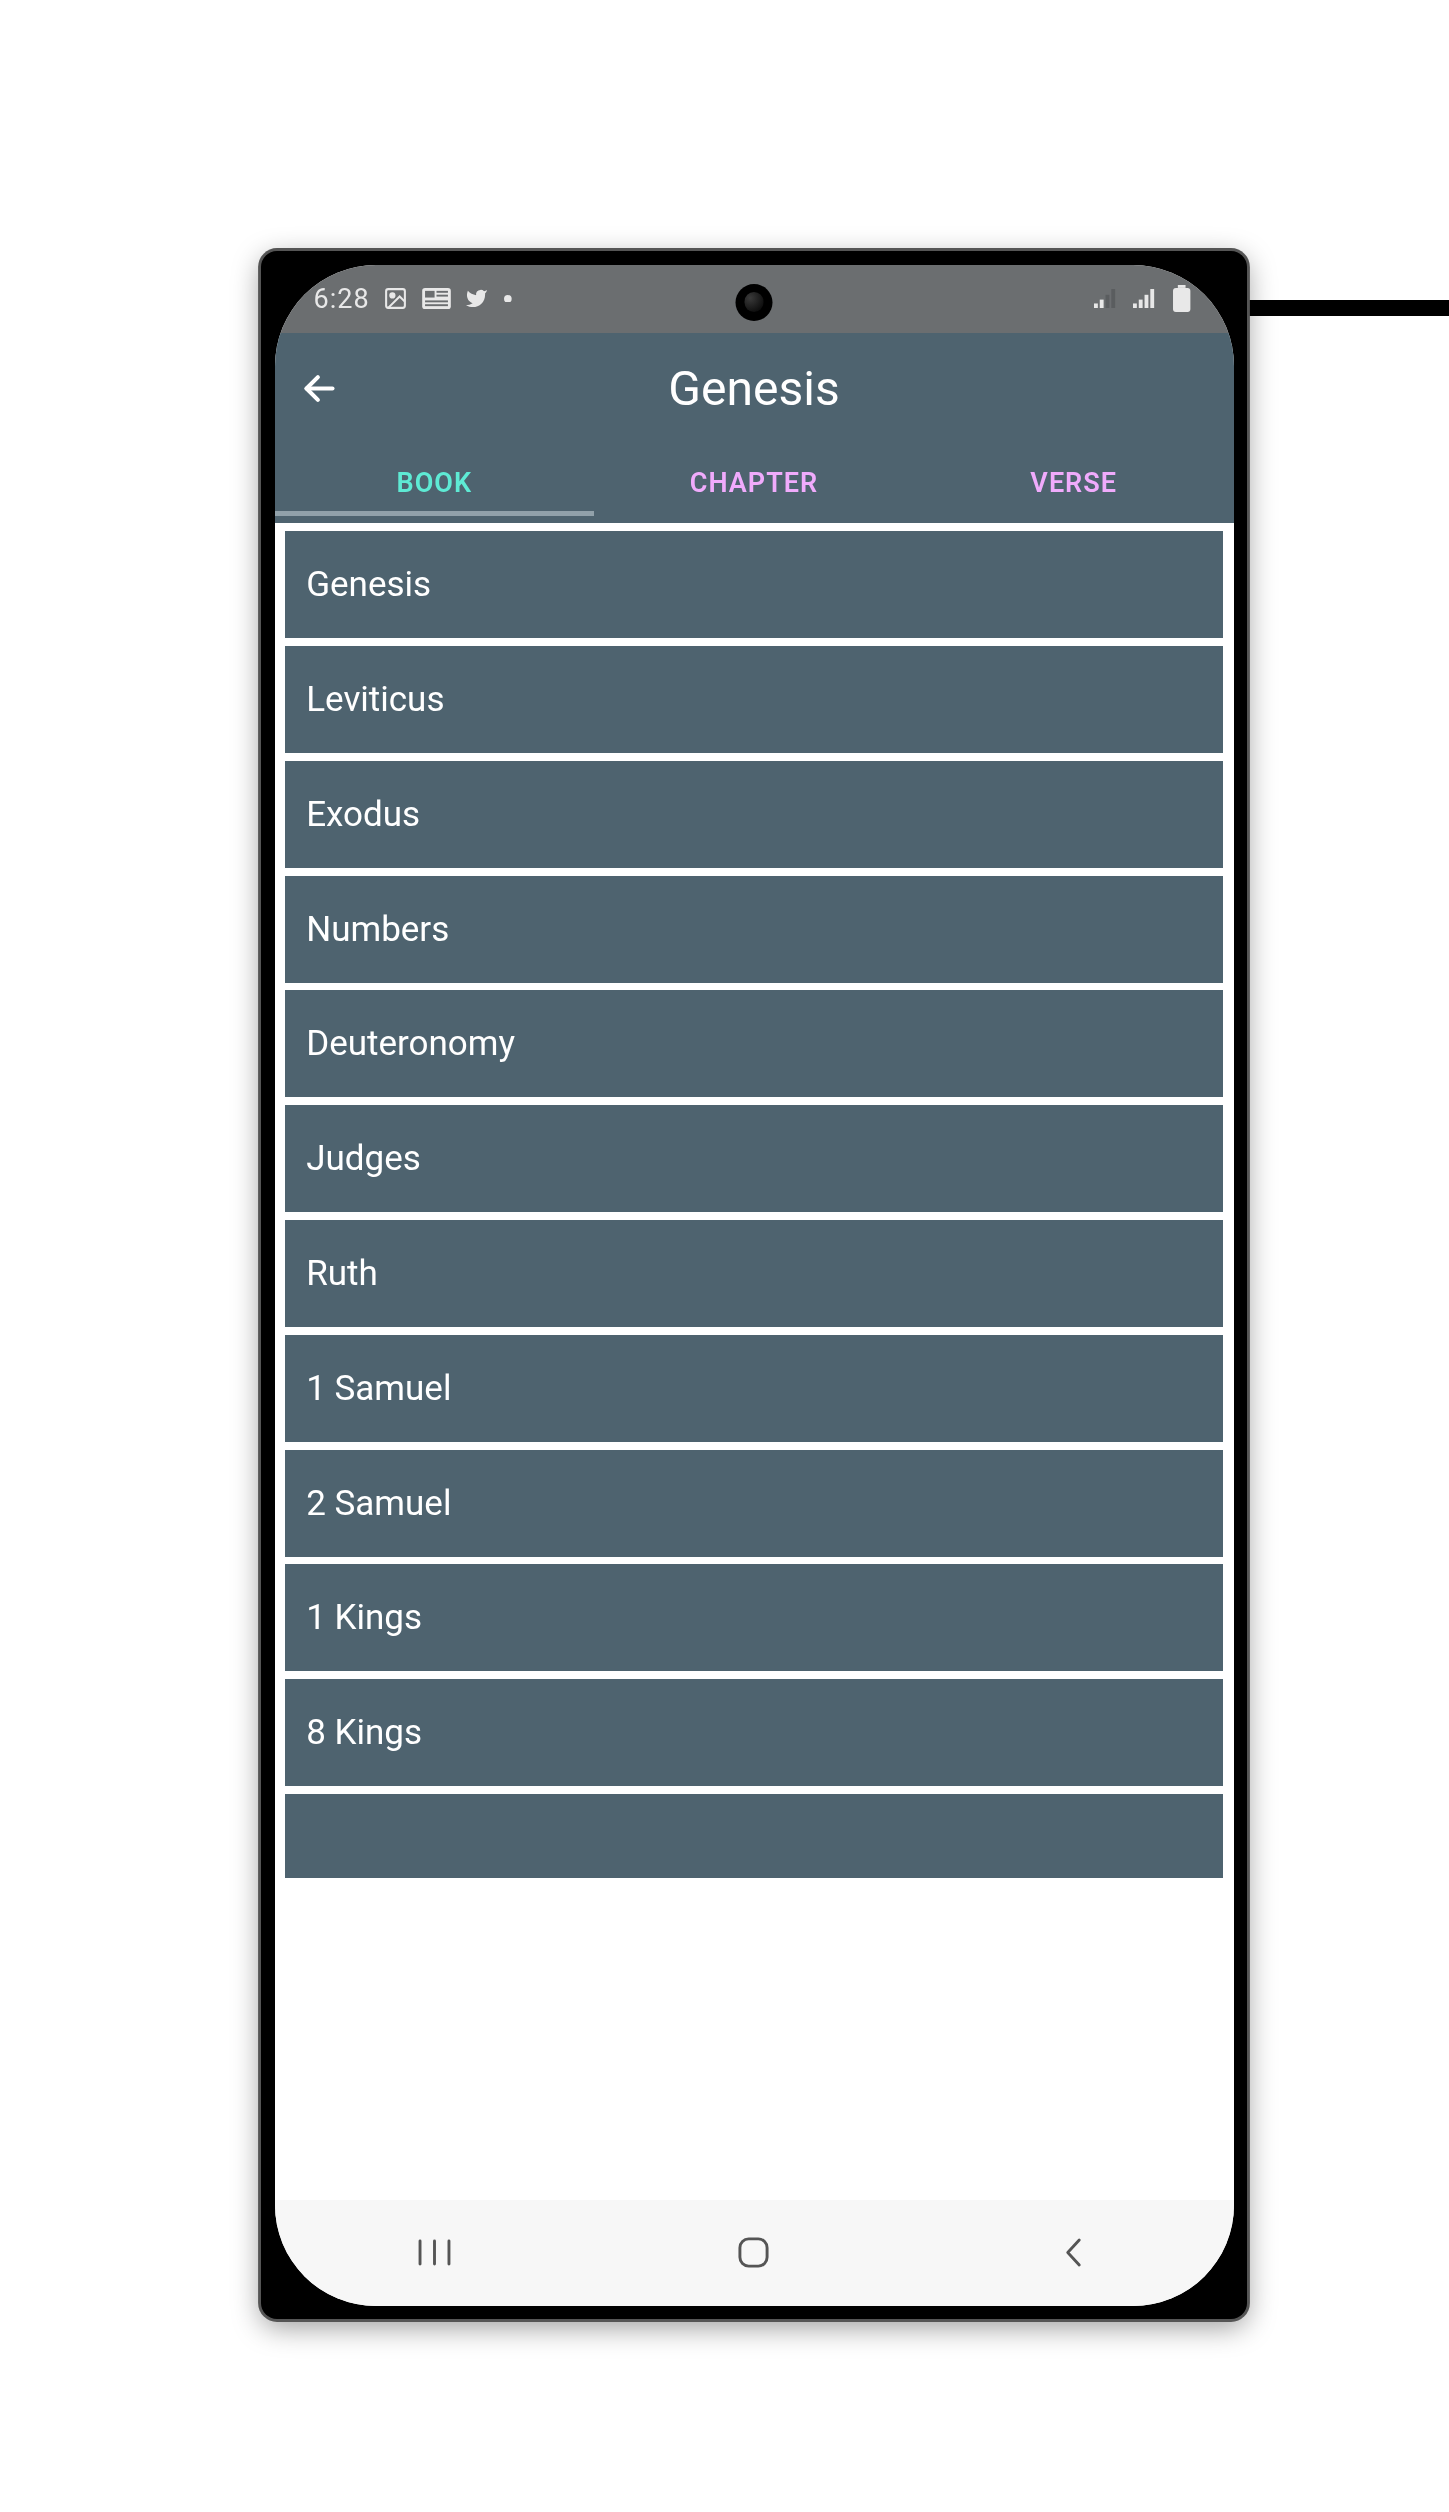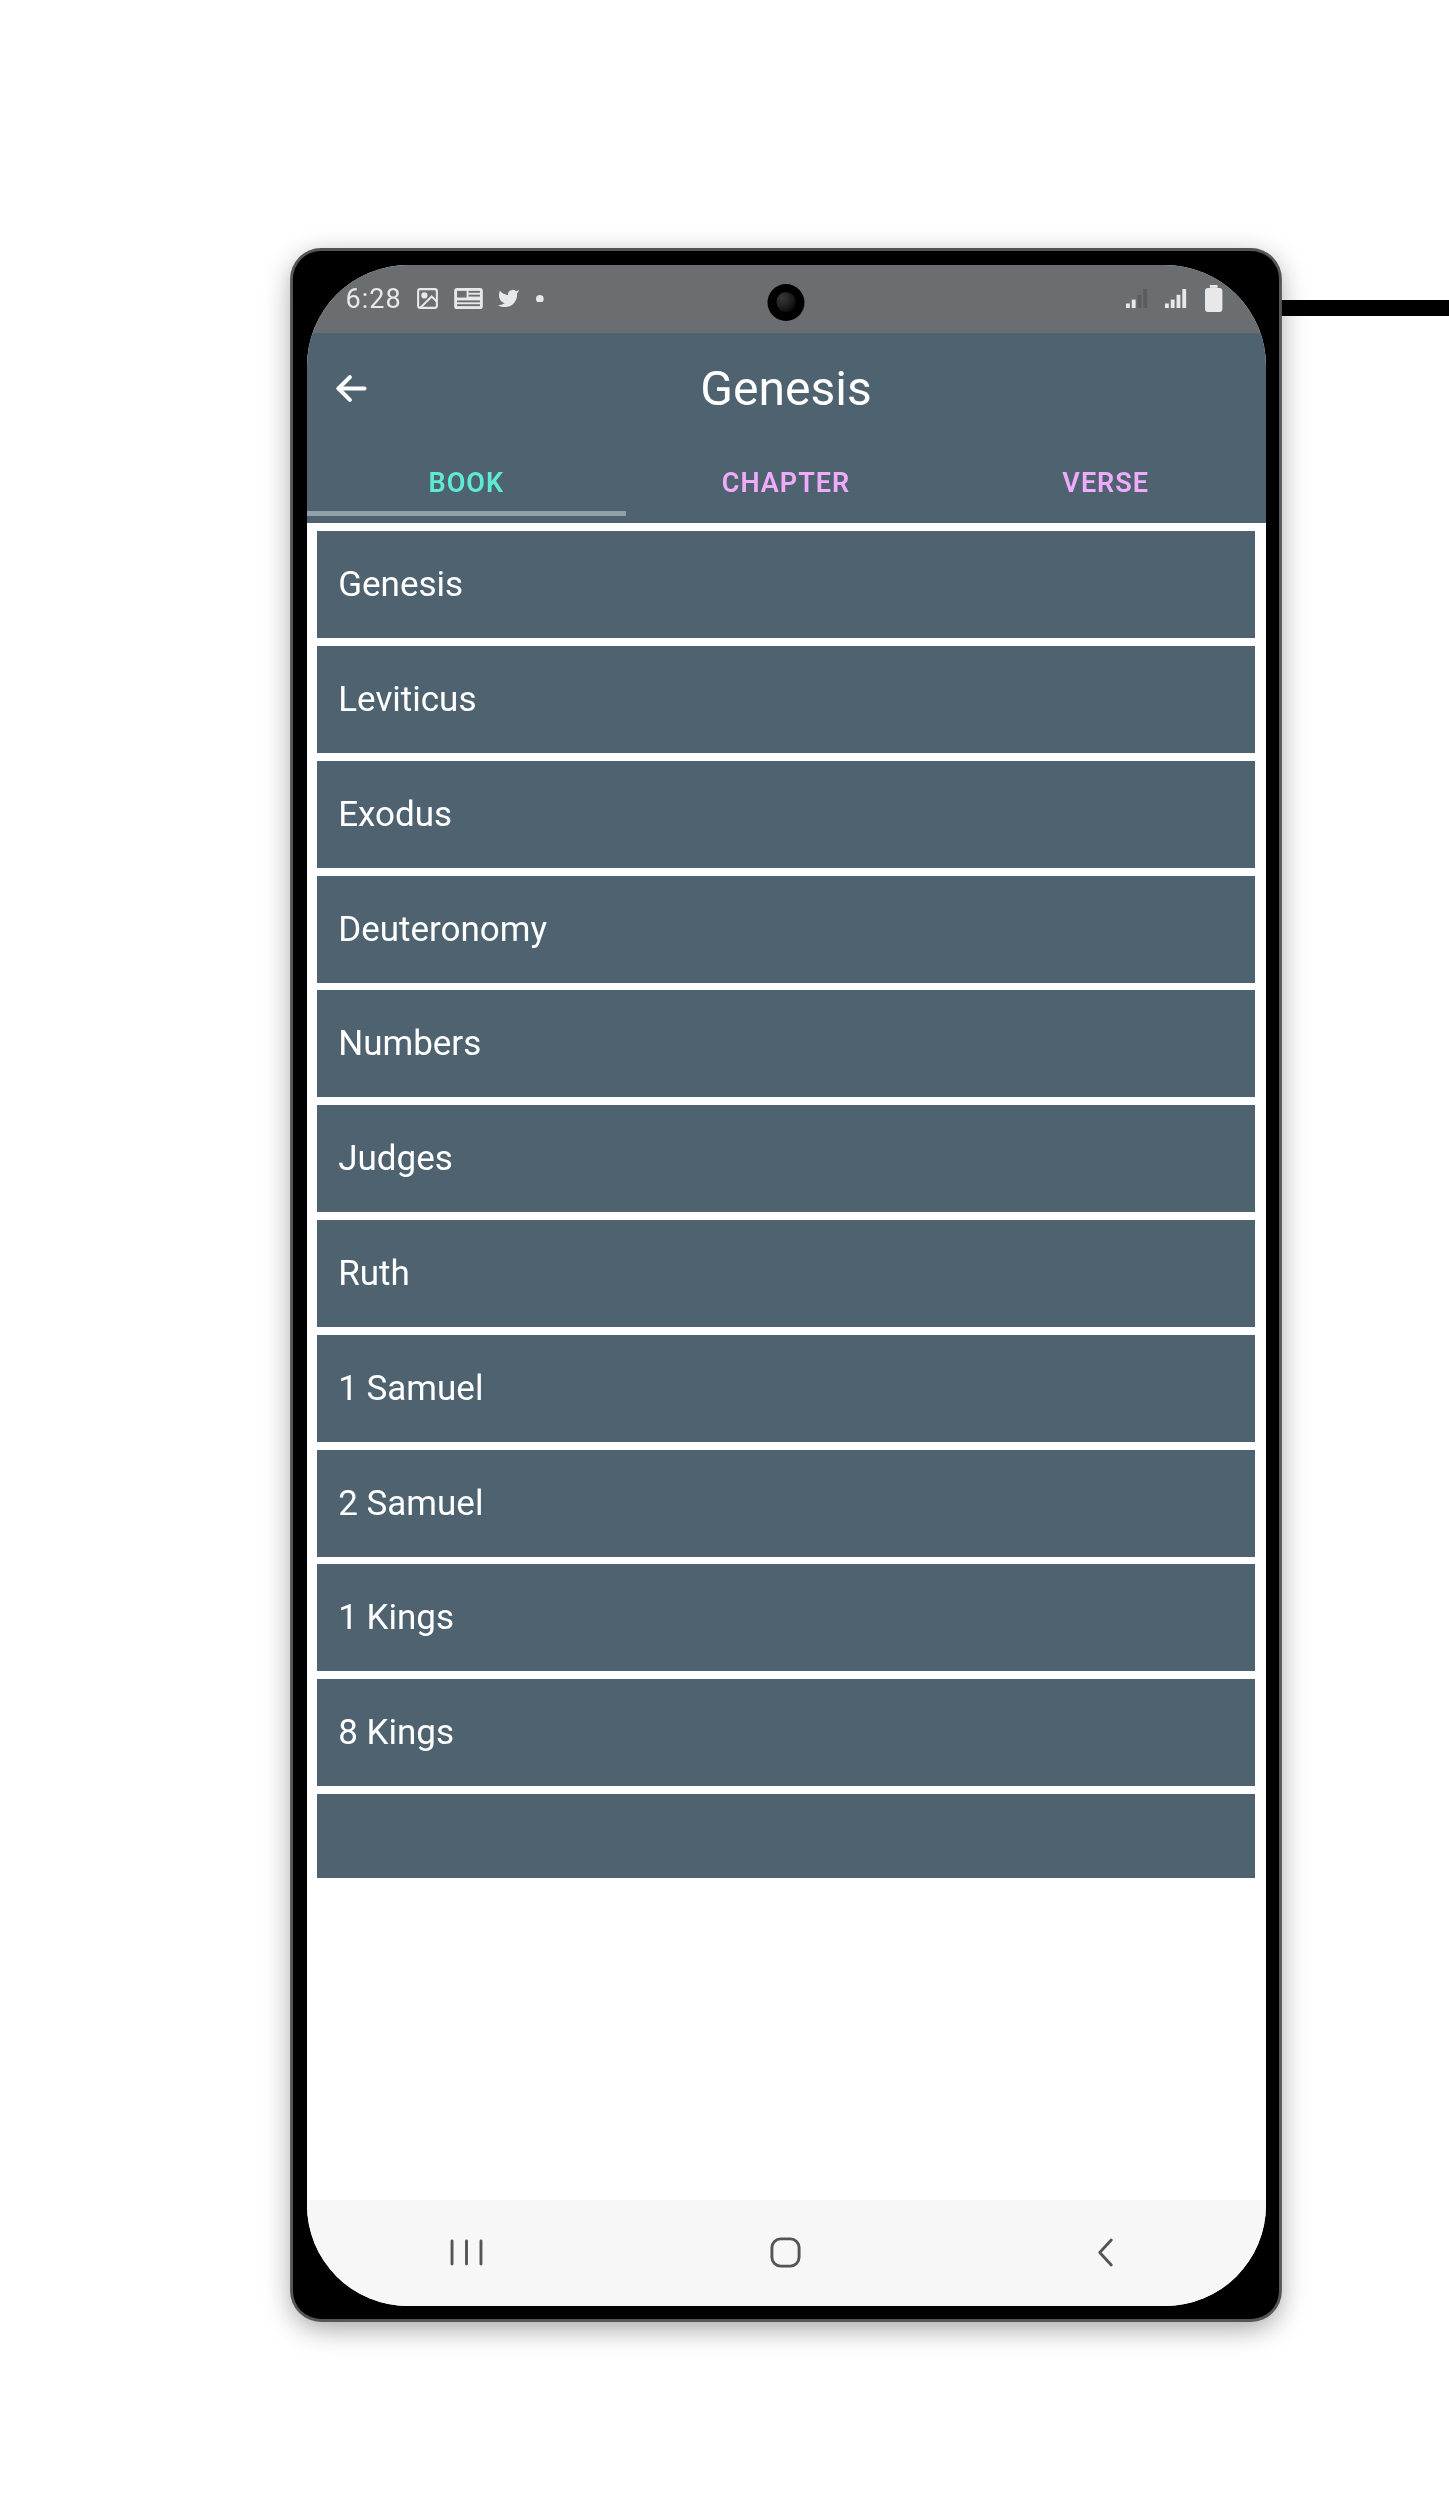--- a/index.html
+++ b/index.html
@@ -25,25 +25,24 @@
     background: #000;
     z-index: 0;
   }
   .phone {
     position: absolute;
     top: 251px;
     left: 261px;
     width: 986px;
     height: 2068px;
     background: #000;
-    border-radius: 28px;
+    border-radius: 16px;
     box-shadow: 0 0 0 2.9px #555, 0 7.7px 29px rgba(0,0,0,0.4);
     padding: 13.5px;
     z-index: 1;
-    margin-left: 32px;
   }
   .screen {
     width: 100%;
     height: 100%;
     border-radius: 101px;
     overflow: hidden;
     background: #f4f4f4;
     display: flex;
     flex-direction: column;
     position: relative;
@@ -280,22 +279,22 @@
         </div>
         <div class="tab">
           <span>VERSE</span>
         </div>
       </div>
 
       <div class="list-wrap">
         <div class="list-item"><span>Genesis</span></div>
         <div class="list-item"><span>Leviticus</span></div>
         <div class="list-item"><span>Exodus</span></div>
+        <div class="list-item"><span>Numbers</span></div>
         <div class="list-item"><span>Deuteronomy</span></div>
-        <div class="list-item"><span>Numbers</span></div>
         <div class="list-item"><span>Judges</span></div>
         <div class="list-item"><span>Ruth</span></div>
         <div class="list-item"><span>1 Samuel</span></div>
         <div class="list-item"><span>2 Samuel</span></div>
         <div class="list-item"><span>1 Kings</span></div>
         <div class="list-item"><span>8 Kings</span></div>
         <div class="list-item partial"><span>&nbsp;</span></div>
       </div>
 
       <div class="navbar">

